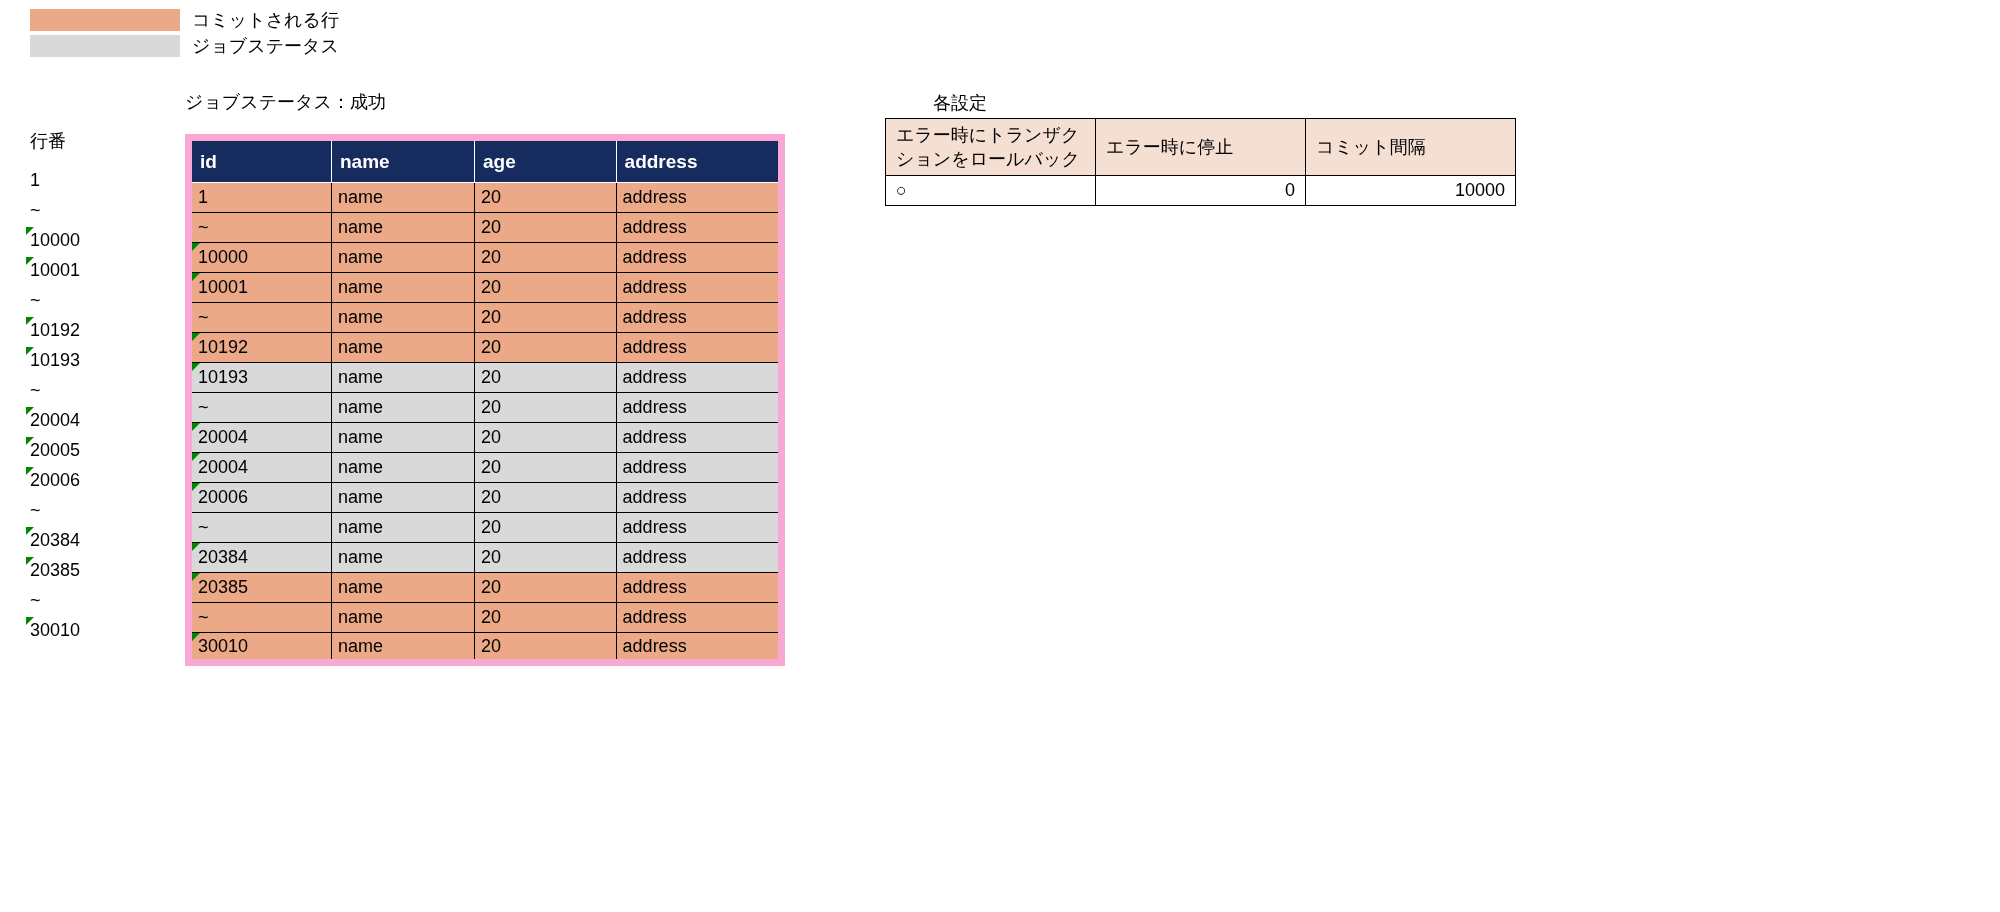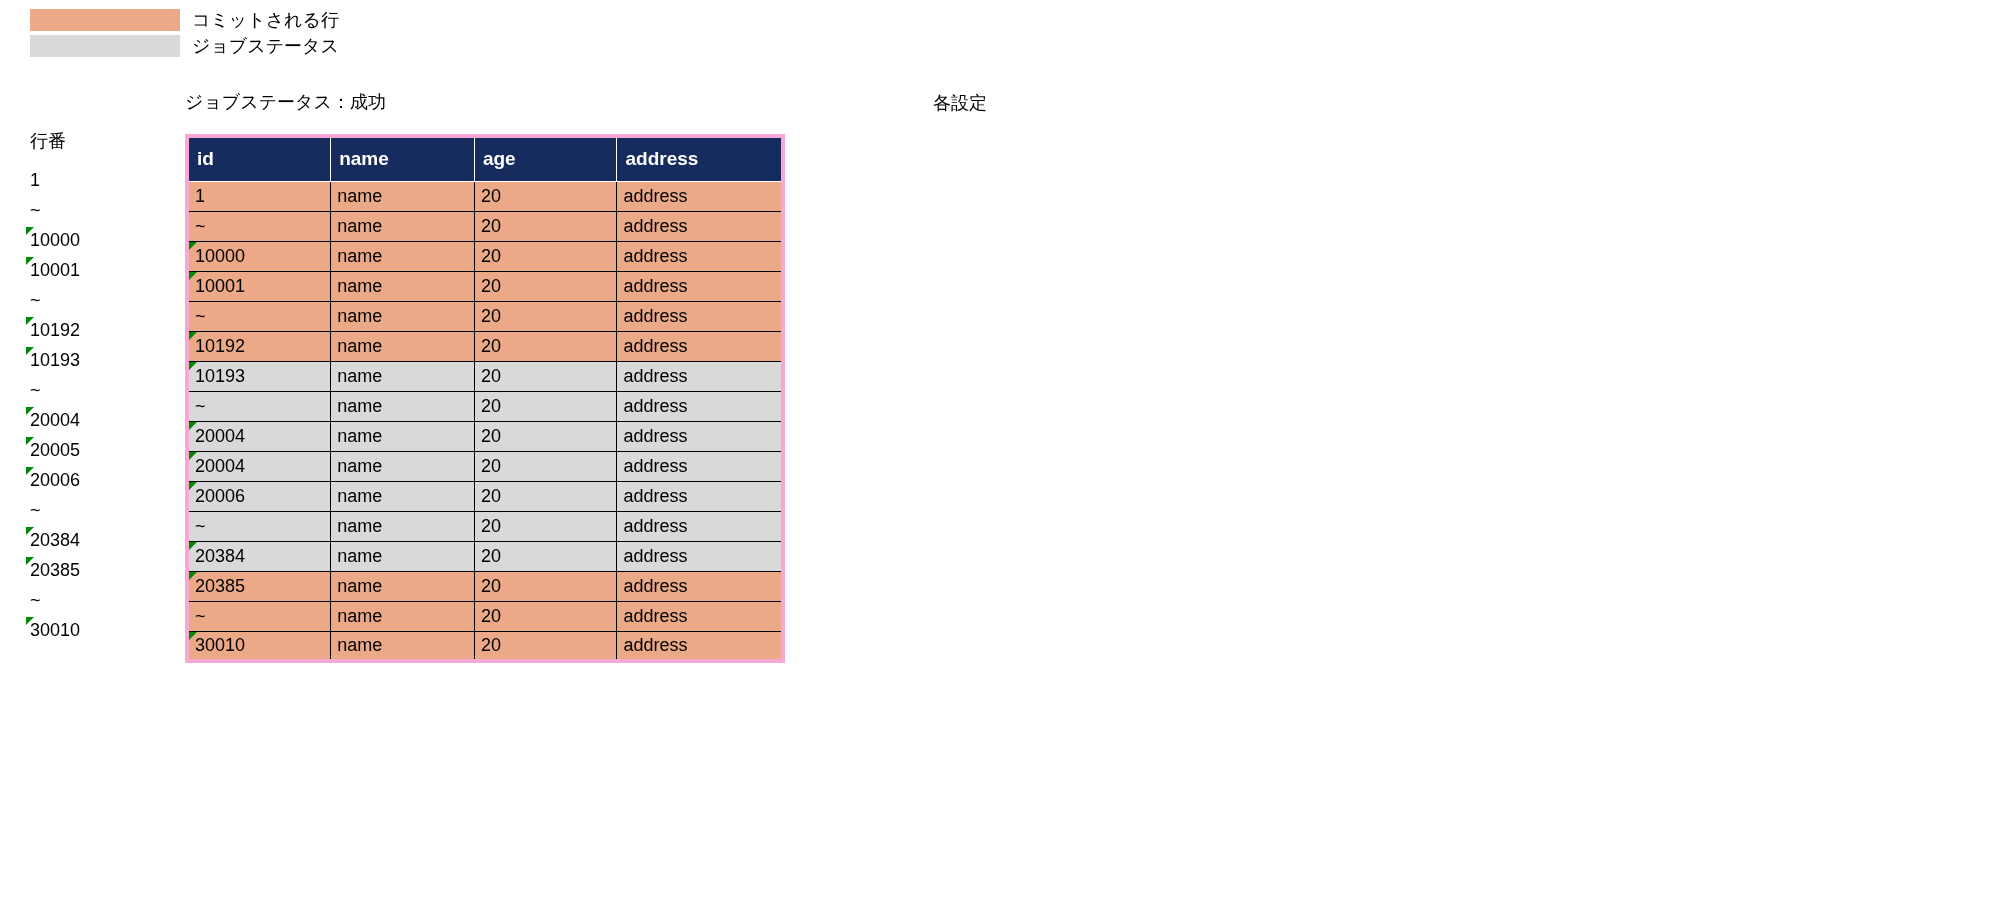--- a/index.html
+++ b/index.html
@@ -27,21 +27,21 @@
     content: "";
     position: absolute;
     left: -4px;
     top: 2px;
     width: 0; height: 0;
     border-top: 8px solid #008800;
     border-right: 8px solid transparent;
   }
   .main-table-wrap { width: 600px; }
   .job-title { height: 30px; line-height: 30px; margin-bottom: 16px; font-family: Liberation Mono, monospace; }
-  table.main { border-collapse: collapse; width: 600px; border: 4px solid #f9a8d4; }
+  table.main { border-collapse: collapse; width: 600px; border: 7px solid #f9a8d4; }
   table.main th {
     background: #162b5e;
     color: #fff;
     text-align: left;
     padding: 0 8px;
     height: 45px;
     font-weight: bold;
     border: 1px solid #fff;
     border-top: none;
     font-size: 19px;
@@ -237,14 +237,28 @@
               <td class="c-addr">address</td>
             </tr>
           </tbody>
       </table>
     </div>
 
   </div>
 
   <div class="right-block">
     <div class="settings-title">各設定</div>
+    <table class="settings">
+      <tbody>
+          <tr>
+        <th class="s-c1">エラー時にトランザクションをロールバック</th>
+        <th class="s-c2">エラー時に停止</th>
+        <th class="s-c3">コミット間隔</th>
+      </tr>
+      <tr>
+        <td>○</td>
+        <td class="num-right">0</td>
+        <td class="num-right">10000</td>
+      </tr>
+    </tbody>
+      </table>
   </div>
 </div>
 
 </body></html>

